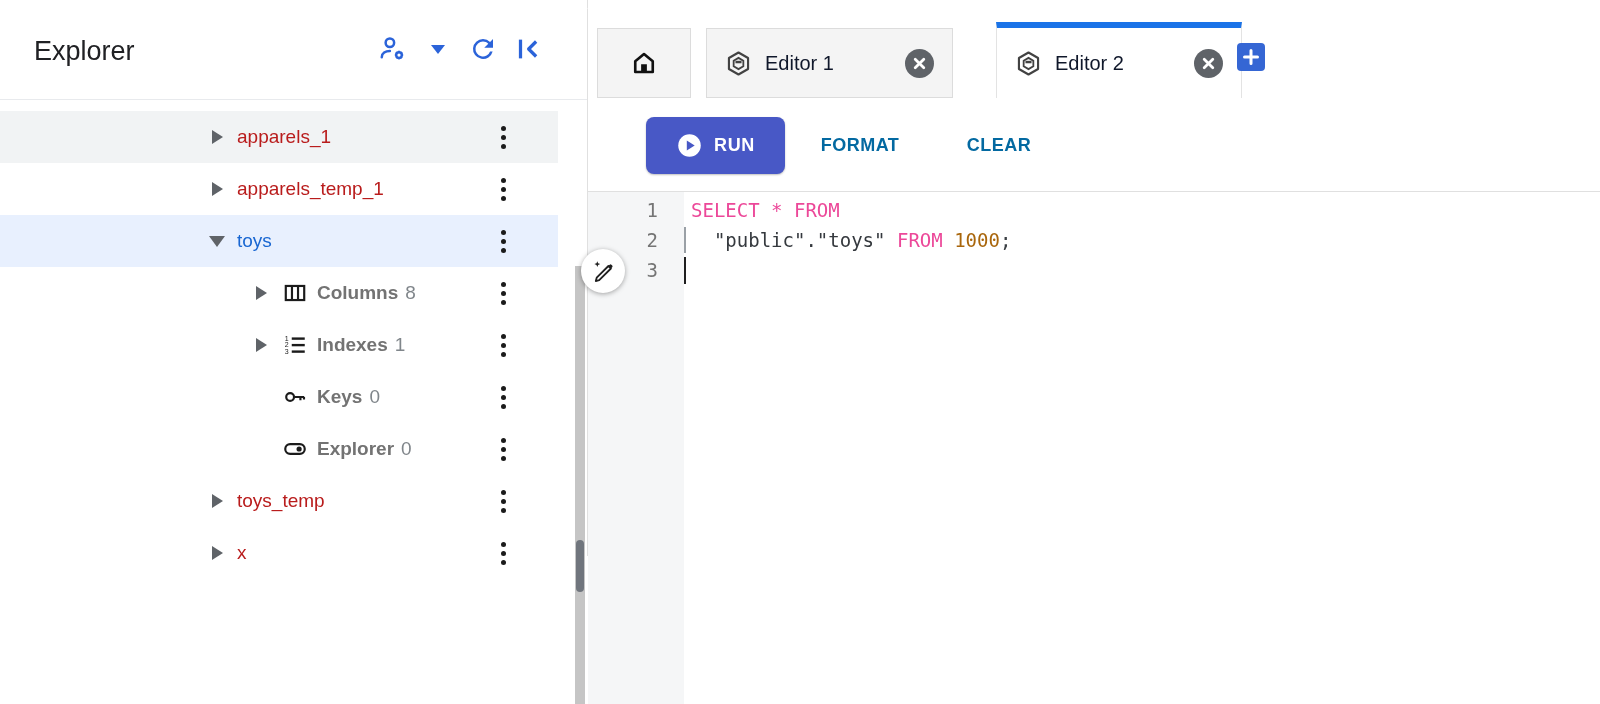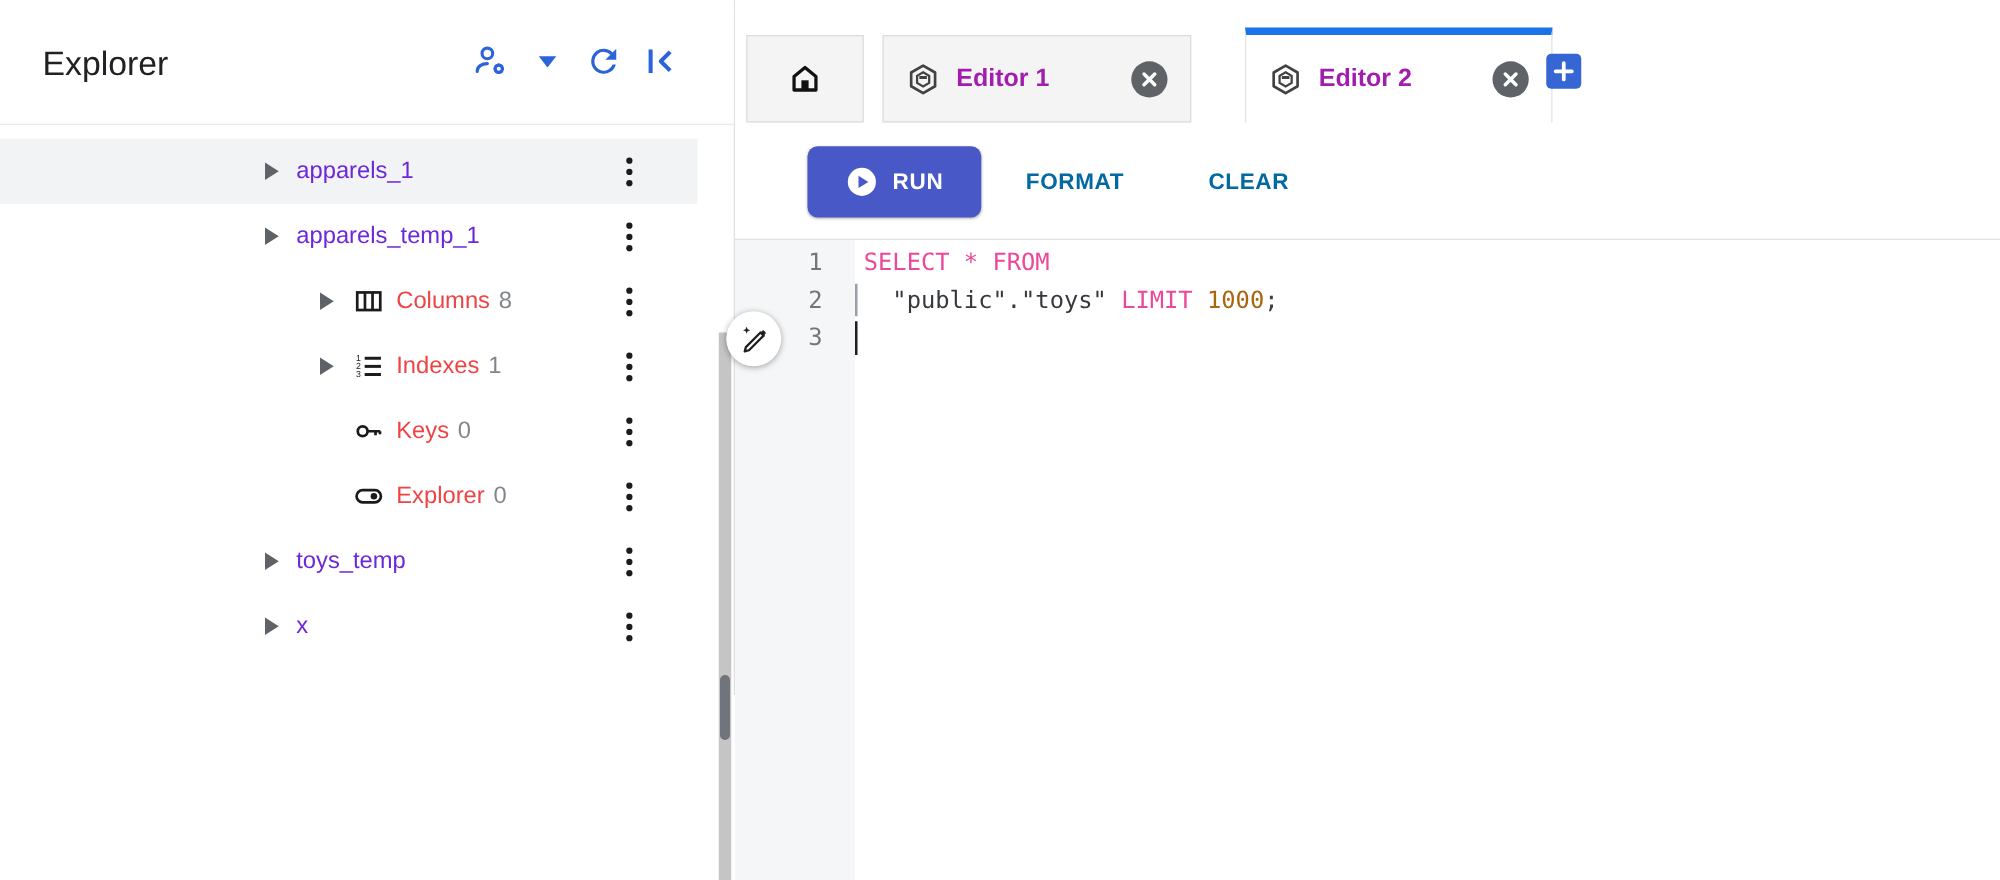--- a/index.html
+++ b/index.html
@@ -20,43 +20,43 @@
   .row { position:relative; height:52px; width:558px; display:flex; align-items:center; cursor:pointer; }
   .row.hover { background:#f1f3f4; }
   .row.selected { background:#e8f0fe; }
   .row .indent0 { width:205px; flex:none; }
   .row .indent1 { width:249px; flex:none; }
   .arrow { width:24px; height:24px; flex:none; display:flex; align-items:center; justify-content:center; margin-right:8px; }
   .arrow.right::before { content:""; display:block; width:0; height:0; border-top:7px solid transparent; border-bottom:7px solid transparent; border-left:11px solid #5f6368; }
   .arrow.down::before { content:""; display:block; width:0; height:0; border-left:8px solid transparent; border-right:8px solid transparent; border-top:11px solid #5f6368; }
   .ticon { width:28px; height:26px; flex:none; margin-right:8px; display:flex; align-items:center; justify-content:center; }
   .ticon:empty { display:none; }
-  .lbl { font-size:19px; color:#6d28d9; white-space:nowrap; }
+  .lbl { font-size:19px; color:#b91c1c; white-space:nowrap; }
   .row.selected .lbl { color:#1967d2; }
-  .row.bold .lbl { font-weight:400; color:#ef4444; }
+  .row.bold .lbl { font-weight:700; color:#737373; }
   .cnt { font-size:19px; color:#80868b; margin-left:7px; }
   .cnt:empty { display:none; }
   .kebab { position:absolute; left:493px; top:0; width:20px; height:52px; display:flex; flex-direction:column; align-items:center; justify-content:center; gap:4px; cursor:pointer; }
   .kebab i { width:5px; height:5px; border-radius:50%; background:#1b1b1b; }
 
   
   .sb-track { position:absolute; left:575px; top:266px; width:10px; height:438px; background:#c5c5c5; cursor:pointer; }
   .sb-thumb { position:absolute; left:1px; top:274px; width:8px; height:52px; background:#70757d; border-radius:5px; cursor:pointer; }
 
   
   .editor-panel { position:absolute; left:588px; top:0; width:1012px; height:704px; background:#fff; }
 
   
   .tabbar { position:absolute; left:0; top:0; width:1012px; height:100px; background:#fff; }
   .tab { position:absolute; display:flex; align-items:center; cursor:pointer; }
   .tab-home { left:9px; top:28px; width:94px; height:70px; background:#f4f4f4; border:1px solid #dcdcdc; justify-content:center; }
   .tab-editor { background:#f4f4f4; border:1px solid #dcdcdc; padding:0 18px; gap:13px; }
   .tab-e1 { left:118px; top:28px; width:247px; height:70px; }
   .tab-e2 { left:374px; top:22px; width:246px; height:76px; background:#fff; border:none; border-left:1px solid #e3e3e3; border-right:1px solid #e3e3e3; border-top:6px solid #1a73e8;margin-left:34px; }
-  .tab-label { font-size:20px; font-weight:700; color:#a21caf; white-space:nowrap; flex:1; }
+  .tab-label { font-size:20px; font-weight:400; color:#0f172a; white-space:nowrap; flex:1; }
   .close-btn { width:29px; height:29px; border-radius:50%; background:#5f6368; display:flex; align-items:center; justify-content:center; flex:none; cursor:pointer; }
   .add-tab { position:absolute; left:649px; top:43px; width:28px; height:28px; border-radius:4px; background:#3566d4; display:flex; align-items:center; justify-content:center; cursor:pointer; }
 
   
   .toolbar { position:absolute; left:0; top:100px; width:1012px; height:92px; border-bottom:1px solid #e0e0e0; background:#fff; }
   .run-btn { position:absolute; left:58px; top:17px; width:139px; height:57px; border:none; border-radius:8px; background:#4858c6; color:#fff; font-family:"Liberation Sans",sans-serif; font-size:18px; font-weight:700; letter-spacing:.6px; display:flex; align-items:center; justify-content:center; gap:11px; cursor:pointer; box-shadow:0 1px 2px rgba(0,0,0,.25); }
   .txt-btn { position:absolute; top:17px; height:57px; display:flex; align-items:center; justify-content:center; background:none; border:none; color:#0369a1; font-family:"Liberation Sans",sans-serif; font-size:18px; font-weight:700; letter-spacing:.5px; cursor:pointer; }
   .format-btn { left:222px; width:100px; }
   .clear-btn { left:366px; width:90px; }
 
@@ -133,20 +133,32 @@
 
     <span class="kebab">
             <i></i>
             <i></i>
             <i></i>
           </span>
   </div>
 
 
 
+  <div class="row selected">
+    <span class="ind indent0"></span>
+    <span class="arrow down"></span>
+
+    <span class="lbl">toys</span>
+
+    <span class="kebab">
+            <i></i>
+            <i></i>
+            <i></i>
+          </span>
+  </div>
 
   <div class="row bold">
     <span class="ind indent1"></span>
     <span class="arrow right"></span>
     <span class="ticon">
             <svg width="26" height="26" viewBox="0 0 24 24" fill="none" stroke="#1b1b1b" stroke-width="2">
               <rect x="3.5" y="5.5" width="17" height="13"></rect>
               <path d="M9.2 5.5v13M14.8 5.5v13"></path>
             </svg>
           </span>
@@ -307,21 +319,21 @@
     </div>
 
     <div class="code-region">
       <div class="gutter" id="gutter">
           <div class="ln">1</div>
           <div class="ln">2</div>
           <div class="ln">3</div>
         </div>
       <div class="code" id="code">
           <div class="cline"><span class="seg-keyword">SELECT * FROM</span></div>
-          <div class="cline"><span class="seg-plain">  </span><span class="seg-identifier">"public"."toys"</span><span class="seg-plain"> </span><span class="seg-keyword">LIMIT</span><span class="seg-plain"> </span><span class="seg-number">1000</span><span class="seg-plain">;</span></div>
+          <div class="cline"><span class="seg-plain">  </span><span class="seg-identifier">"public"."toys"</span><span class="seg-plain"> </span><span class="seg-keyword">FROM</span><span class="seg-plain"> </span><span class="seg-number">1000</span><span class="seg-plain">;</span></div>
           <div class="cline"></div>
         </div>
       <div class="stmt-mark"></div>
       <div class="caret"></div>
     </div>
   </main>
 
   <div class="wand-fab">
     <svg width="24" height="24" viewBox="0 0 24 24">
       <path d="M8.2 21.2l-3.4.9.9-3.4L17.4 7l2.5 2.5z" fill="none" stroke="#1f1f1f" stroke-width="1.8" stroke-linejoin="round"></path>

